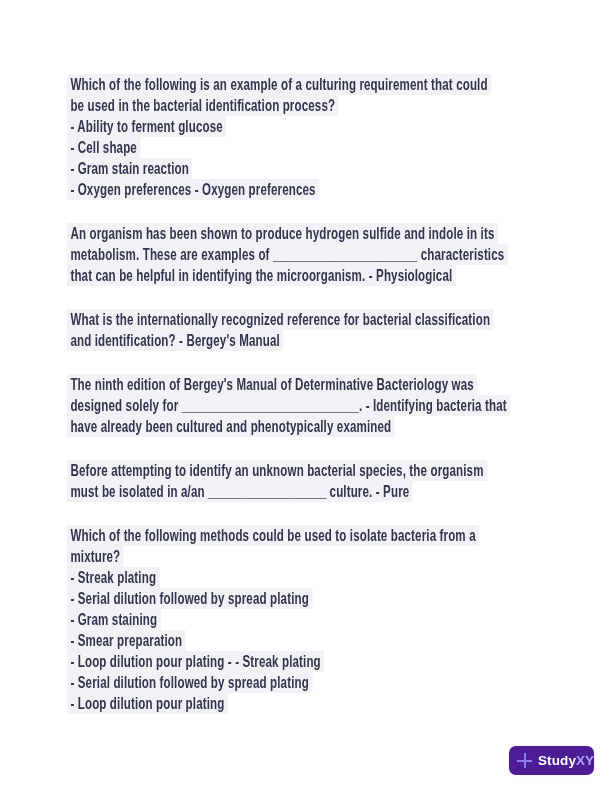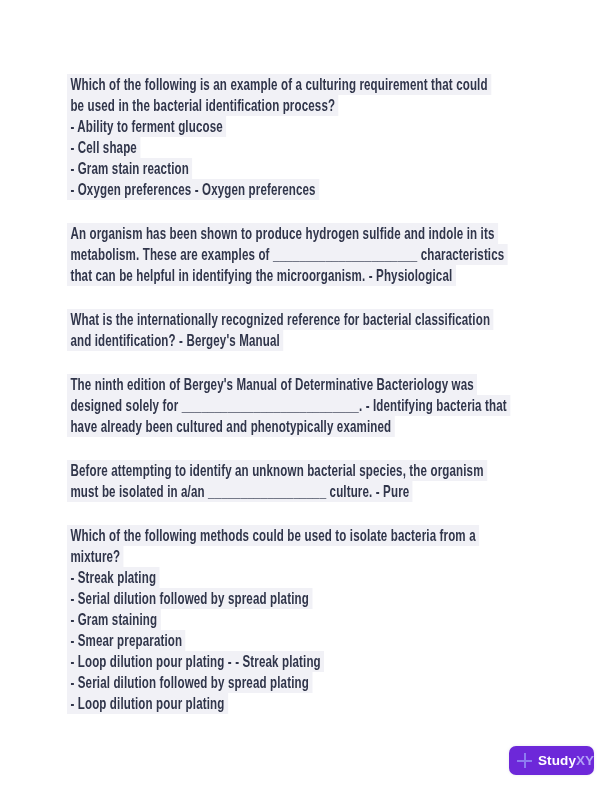--- a/index.html
+++ b/index.html
@@ -44,21 +44,21 @@
     font-size: 17px;
     letter-spacing: 0.2px;
   }
   
   .logo-pill {
     position: absolute;
     left: 509px;
     top: 746px;
     width: 85px;
     height: 29px;
-    background: #6d28d9;
+    background: #4c1d95;
     border-radius: 7px;
     display: flex;
     align-items: center;
     justify-content: flex-start;
     padding: 0;
     box-shadow: 0 0 3px rgba(180,180,200,0.35);
   }
   .logo-plus {
     width: 15px;
     height: 15px;

